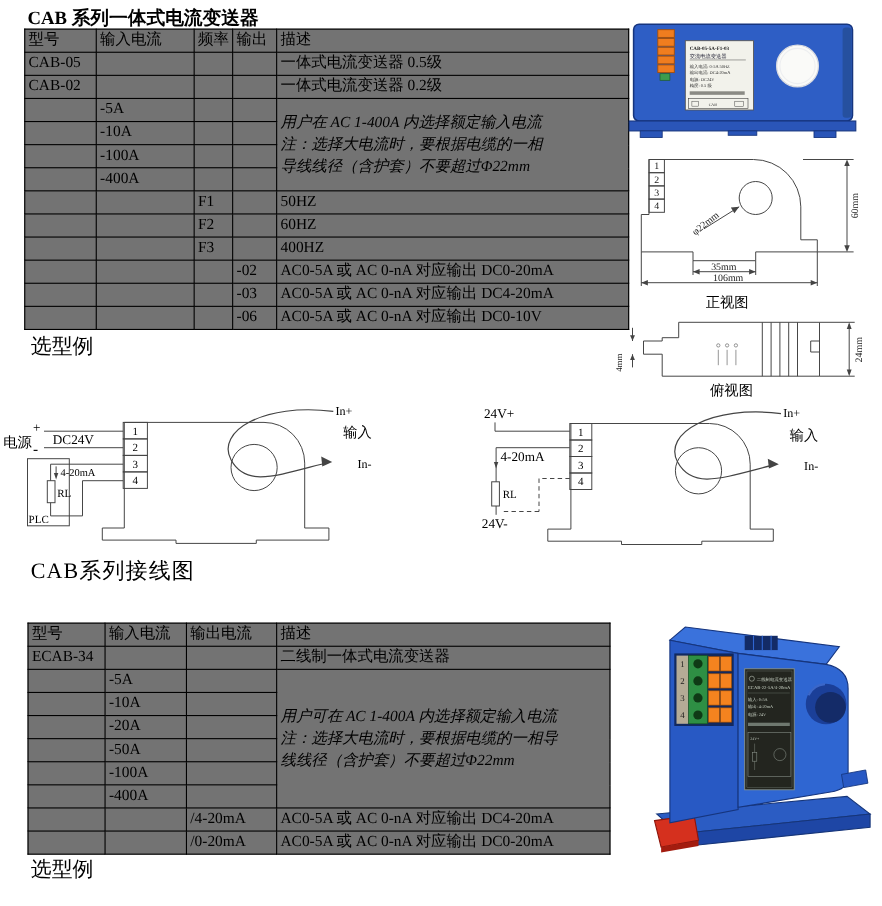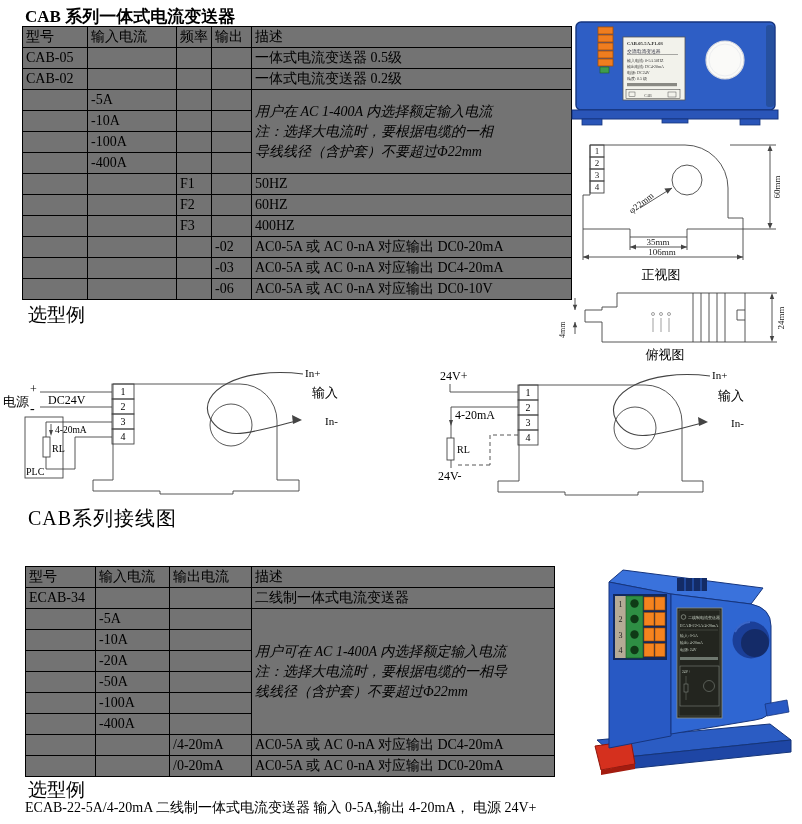--- a/index.html
+++ b/index.html
@@ -376,21 +376,20 @@
   <tr>
     <td></td>
           <td></td>
     <td>/0-20mA</td>
     <td>AC0-5A 或 AC 0-nA 对应输出 DC0-20mA</td>
   </tr>
 </tbody>
     </table>
 
 <div class="abs plain" style="left:28px;top:777px;">选型例</div>
-<div class="abs example" style="left:25px;top:799px;">ECAB-22-5A/4-20mA 二线制一体式电流变送器 输入 0-5A,输出 4-20mA， 电源 24V+</div>
 
 <svg class="abs" style="left:565px;top:558px;" width="237" height="240" viewBox="0 0 237 240">
   <polygon points="32,182 205,166 226,182 52,200" fill="#2B5CC3" stroke="#163579" stroke-width="1"></polygon>
   <polygon points="52,200 226,182 226,194 52,212" fill="#1E46A5" stroke="#163579" stroke-width="1"></polygon>
   <polygon points="30,188 66,183 70,206 36,212" fill="#D5301E" stroke="#8E150A" stroke-width="1"></polygon>
   <polygon points="36,212 70,206 70,211 36,217" fill="#A31C0F"></polygon>
   <polygon points="44,24 58,12 198,30 186,46 106,36" fill="#3A72DC" stroke="#16357E" stroke-width="1"></polygon>
   <polygon points="44,24 106,36 106,178 44,190" fill="#2859C4" stroke="#16357E" stroke-width="1"></polygon>
   <path d="M106,36 L186,46 Q206,50 206,68 L206,148 Q206,160 190,162 L106,176 Z" fill="#2F66D2" stroke="#16357E" stroke-width="1"></path>
   <polygon points="200,146 222,142 224,154 202,158" fill="#2859C4" stroke="#16357E" stroke-width="0.8"></polygon>

